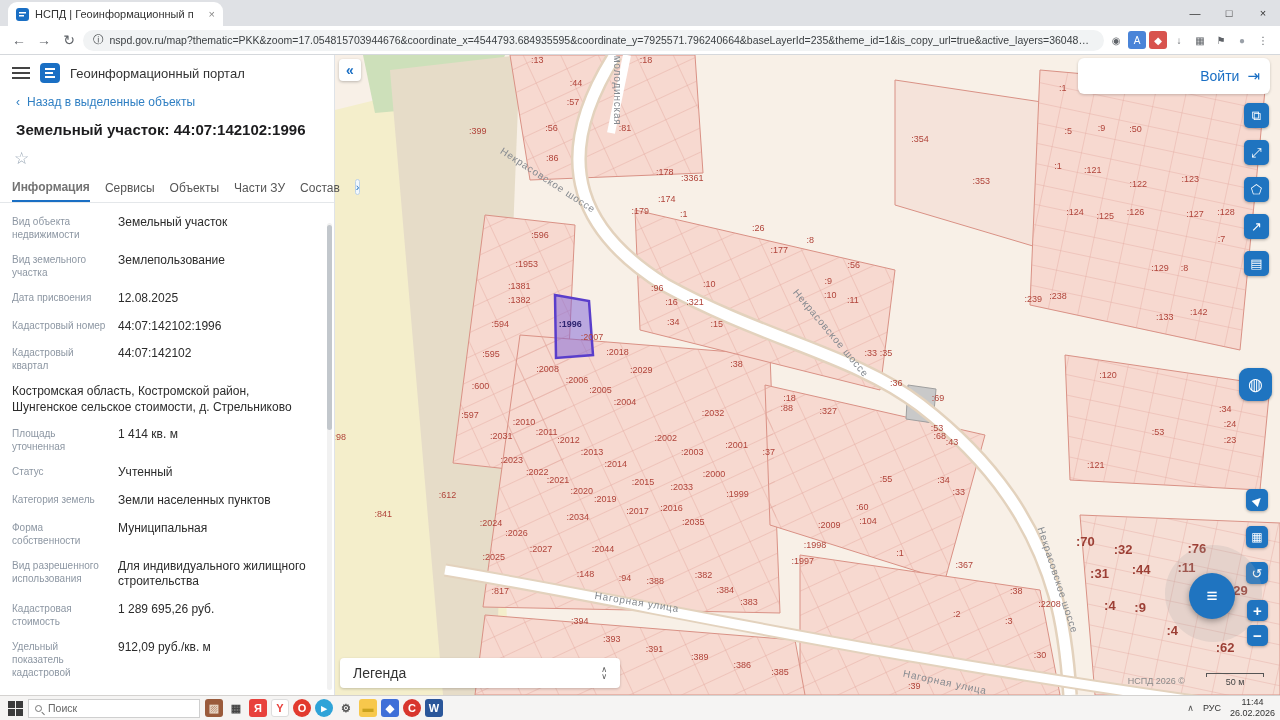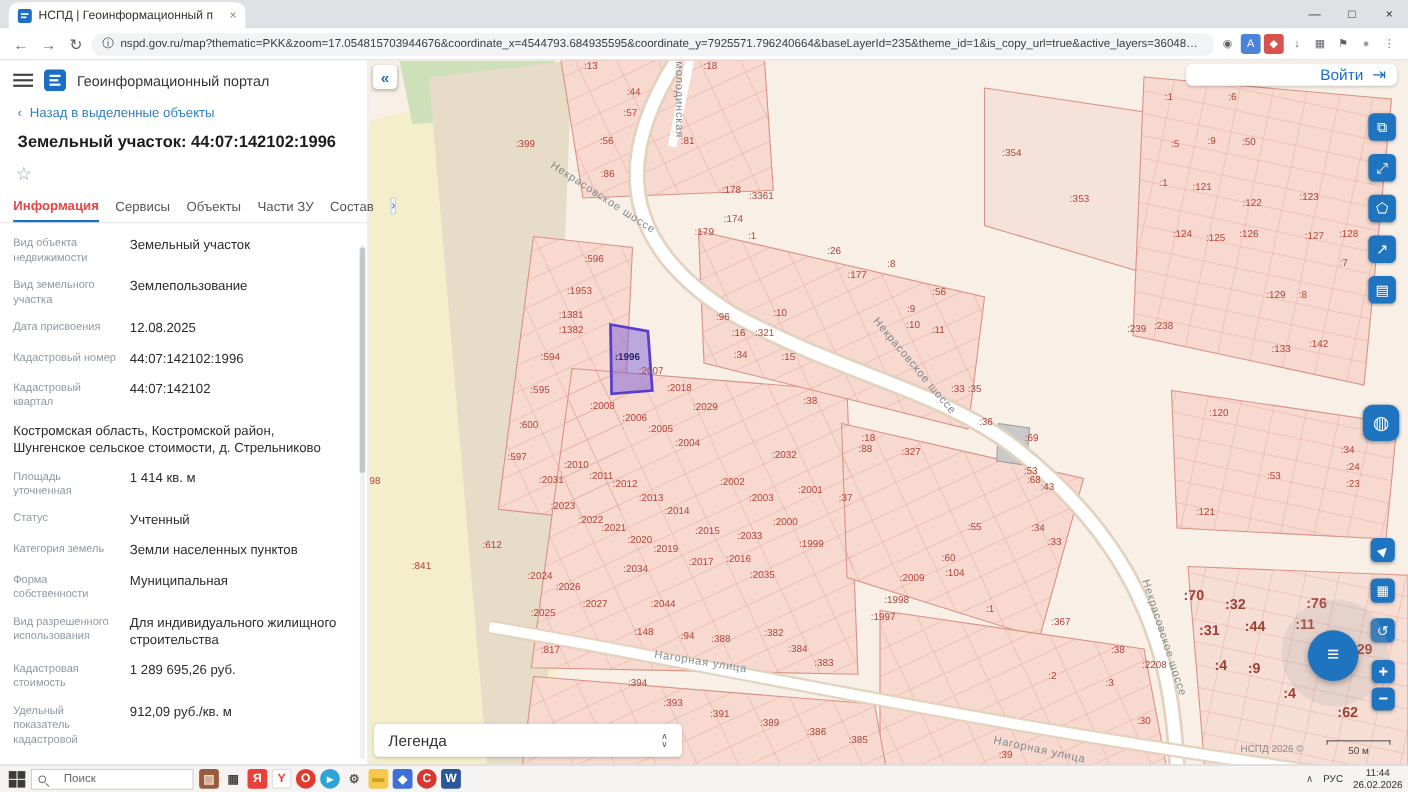--- a/index.html
+++ b/index.html
@@ -30,42 +30,42 @@
   .burger::after { content:""; position:absolute; left:0; right:0; top:3px; height:2px; background:#444; }
   .applogo { width:20px; height:20px; border-radius:4px; background:#1a6fc4;
     background-image:linear-gradient(#fff 0 0),linear-gradient(#fff 0 0),linear-gradient(#fff 0 0); background-size:10px 2px,8px 2px,10px 2px; background-position:5px 5px,5px 9px,5px 13px; background-repeat:no-repeat; }
   .apptitle { font-size:13px; color:#333; }
   .backlink { display:flex; align-items:center; gap:7px; color:#2f7fc3; font-size:12px; padding:6px 16px 2px; }
   .ptitle { font-size:15px; font-weight:700; color:#1c1c1e; padding:10px 16px 2px; }
   .starrow { padding:8px 14px 2px; }
   .star { color:#9aa8b6; font-size:17px; }
   .stabs { display:flex; align-items:center; gap:15px; padding:0 12px; border-bottom:1px solid #e4e7ea; height:32px; }
   .stab { font-size:12px; color:#555; padding:8px 0 6px; white-space:nowrap; }
-  .stab.active { color:#ef4444; font-weight:700; border-bottom:2px solid #1a6fc4; }
+  .stab.active { color:#737373; font-weight:700; border-bottom:2px solid #1a6fc4; }
   .tabmore { margin-left:auto; width:16px; height:16px; border:1px solid #bcd2e8; border-radius:3px; color:#1a6fc4; font-size:11px; display:flex; align-items:center; justify-content:center; background:#f2f8fd; }
   .fields { padding:6px 0 0; height:477px; overflow:hidden; }
   .frow { display:flex; gap:12px; padding:6px 18px 6px 12px; }
   .flabel { width:94px; flex:none; font-size:10px; color:#8d97a3; line-height:1.3; }
   .fvalue { font-size:12px; color:#2b2b2b; line-height:1.3; }
   .sbscroll { position:absolute; right:2px; top:168px; bottom:5px; width:5px; background:#f1f1f1; border-radius:3px; }
   .sbthumb { position:absolute; top:2px; width:5px; height:205px; background:#c2c7cc; border-radius:3px; }
 
   
   .map { flex:1; position:relative; overflow:hidden; background:#f8f0e7; }
   .map svg.base { position:absolute; inset:0; width:100%; height:100%; }
   .layer { position:absolute; inset:0; }
   .parcel { position:absolute; transform:translate(-50%,-50%); font-size:9px; color:#b0443a; white-space:nowrap; }
   .parcel.big { font-size:13px; font-weight:700; color:#9c3f35; }
   .parcel.sel { color:#2e2470; font-weight:700; }
   .street { position:absolute; font-size:10px; color:#84898f; letter-spacing:.8px; white-space:nowrap; }
 
   .mapbtn { background:#1f74c0; color:#fff; border-radius:5px; display:flex; align-items:center; justify-content:center; box-shadow:0 1px 3px rgba(0,0,0,.3); }
   .abs { position:absolute; }
   .collapse { left:4px; top:4px; width:22px; height:22px; background:#fff; color:#1a6fc4; font-size:14px; font-weight:700; border-radius:4px; box-shadow:0 1px 3px rgba(0,0,0,.25); display:flex; align-items:center; justify-content:center; }
-  .loginbar { right:10px; top:3px; width:192px; height:20px; background:#fff; border-radius:6px; box-shadow:0 1px 3px rgba(0,0,0,.2); display:flex; align-items:center; justify-content:flex-end; gap:8px; padding:0 10px; color:#1a6fc4; font-size:14px; }
+  .loginbar { right:10px; top:3px; width:192px; height:36px; background:#fff; border-radius:6px; box-shadow:0 1px 3px rgba(0,0,0,.2); display:flex; align-items:center; justify-content:flex-end; gap:8px; padding:0 10px; color:#1a6fc4; font-size:14px; }
   .loginicon { color:#1a6fc4; font-size:15px; }
   .toolstack { right:11px; top:48px; display:flex; flex-direction:column; gap:12px; }
   .toolstack .mapbtn { width:25px; height:25px; font-size:13px; }
   .assistant { right:8px; top:313px; width:33px; height:33px; border-radius:9px; font-size:17px; }
   .navigate { right:12px; top:434px; width:22px; height:22px; font-size:11px; }
   .navigate span { transform:rotate(-45deg); display:block; }
   .basemap { right:12px; top:471px; width:22px; height:22px; font-size:12px; }
   .history { right:12px; top:507px; width:22px; height:22px; font-size:13px; }
   .zoomin { right:12px; top:545px; width:21px; height:21px; font-size:15px; font-weight:700; }
   .zoomout { right:12px; top:570px; width:21px; height:21px; font-size:15px; font-weight:700; }
@@ -75,21 +75,21 @@
   .chevs { margin-left:auto; display:flex; flex-direction:column; font-size:8px; line-height:7px; color:#555; }
   .attrib { right:95px; bottom:9px; font-size:9px; color:#8a8a8a; }
   .scalewrap { right:16px; bottom:8px; width:58px; text-align:center; }
   .scalebar { height:4px; border:1px solid #555; border-bottom:none; }
   .scaletext { font-size:9px; color:#444; }
 
   
   .taskbar { height:25px; background:#f5f4f3; border-top:1px solid #d4d2d0; display:flex; align-items:center; gap:3px; padding:0 5px; position:relative; z-index:10; }
   .start { width:20px; height:16px; display:grid; grid-template-columns:7px 7px; grid-template-rows:7px 7px; gap:1px; align-content:center; justify-content:center; }
   .start i { background:#3b3b3b; }
-  .tsearch { width:148px; height:19px; background:#fff; border:1px solid #cfcfcf; display:flex; align-items:center; gap:16px; padding:0 6px; font-size:10.5px; color:#666; }
+  .tsearch { width:172px; height:19px; background:#fff; border:1px solid #cfcfcf; display:flex; align-items:center; gap:6px; padding:0 6px; font-size:10.5px; color:#666; }
   .mag { width:7px; height:7px; border:1.4px solid #777; border-radius:50%; position:relative; flex:none; }
   .mag::after { content:""; position:absolute; width:4px; height:1.4px; background:#777; transform:rotate(45deg); left:5px; top:7px; }
   .tbicon { width:18px; height:18px; border-radius:3px; display:flex; align-items:center; justify-content:center; font-size:11px; font-weight:700; margin:0 2px; }
   .tbicon.round { border-radius:50%; }
   .tray { margin-left:auto; display:flex; align-items:center; gap:9px; color:#333; }
   .lang { font-size:9px; }
   .clock { text-align:center; font-size:9px; line-height:1.2; }
   .traychev { font-size:9px; color:#555; }
 </style>
 </head>

